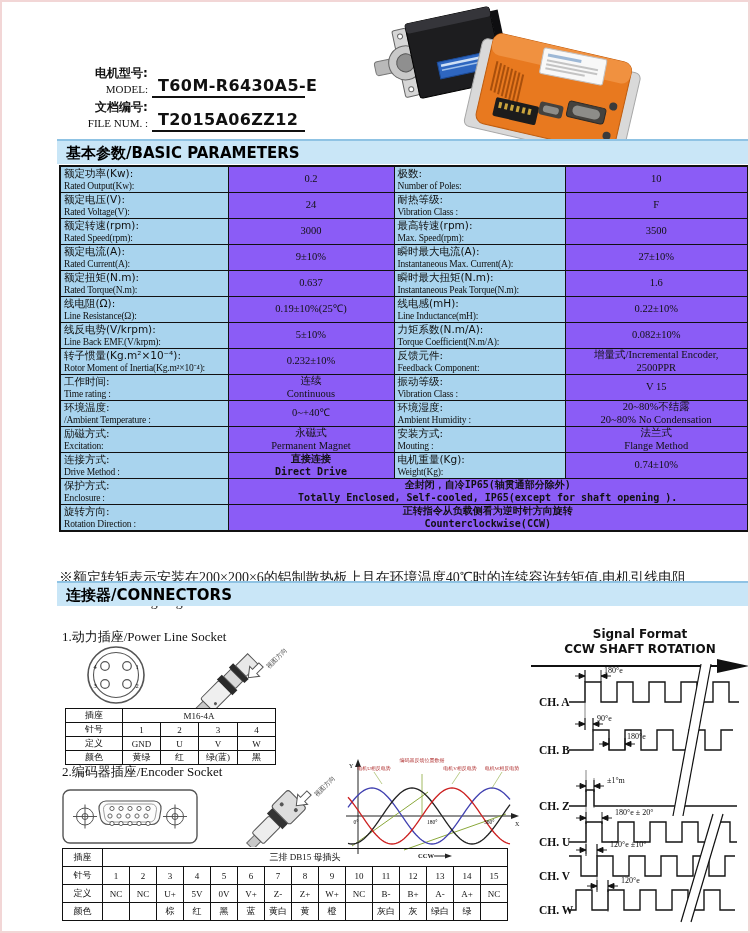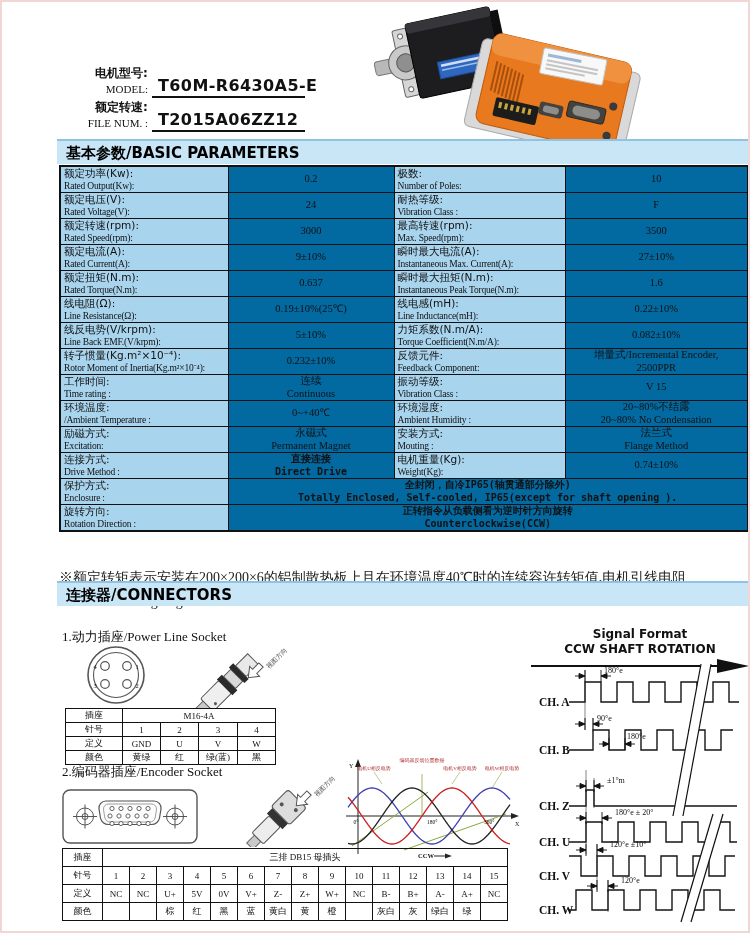--- a/index.html
+++ b/index.html
@@ -19,21 +19,21 @@
             border-top:2px solid #8fc3e4; font-family:"DejaVu Sans",sans-serif; font-weight:bold;
             font-size:15px; line-height:24px; padding-left:9px; box-sizing:border-box; color:#000; }
 
   
   #basic-table { position:absolute; left:57px; top:163px; border-collapse:collapse; table-layout:fixed; width:688px; }
   #basic-table td { border:1px solid #111; height:25px; padding:0 3px; vertical-align:middle; overflow:hidden; }
   #basic-table { border:2px solid #111; }
   .pcell { background:#a9d4ee; }
   .pcell .zh { font-family:"DejaVu Sans",sans-serif; font-size:10.5px; line-height:13px; white-space:nowrap; }
   .pcell .en { font-family:"Liberation Serif",serif; font-size:9.5px; line-height:12px; white-space:nowrap; letter-spacing:-0.2px; }
-  .vcell { text-align:center; font-family:"Liberation Serif",serif; font-size:10.5px; line-height:12.5px; background:#0369a1; }
+  .vcell { text-align:center; font-family:"Liberation Serif",serif; font-size:10.5px; line-height:12.5px; background:#8b5cf6; }
   .vcell.mono { font-family:"DejaVu Sans Mono",monospace; font-weight:bold; font-size:10px; }
 
   .note { position:absolute; left:57px; top:570px; width:689px; font-family:"Liberation Serif",serif;
           font-size:14px; line-height:12px; color:#222; }
 
   .subtitle { position:absolute; font-family:"Liberation Serif",serif; font-size:13px; color:#111; }
 
   
   .pin-table { position:absolute; border-collapse:collapse; table-layout:fixed;padding-left:13px; }
   .pin-table td { border:1px solid #111; text-align:center; padding:0; overflow:hidden; }
@@ -59,21 +59,21 @@
 </head>
 <body>
 
 <div id="app">
 
   <div class="abs hdr-zh" style="left:93px;top:63px;">电机型号:</div>
   <div class="abs hdr-en" style="left:88px;top:81px;width:58px;text-align:right;">MODEL:</div>
   <div class="abs hdr-val" style="left:156px;top:74px;">T60M-R6430A5-E</div>
   <div class="hdr-line" style="left:150px;top:94px;width:153px;"></div>
 
-  <div class="abs hdr-zh" style="left:93px;top:97px;">额定转速:</div>
+  <div class="abs hdr-zh" style="left:93px;top:97px;">文档编号:</div>
   <div class="abs hdr-en" style="left:82px;top:115px;width:64px;text-align:right;">FILE NUM. :</div>
   <div class="abs hdr-val" style="left:156px;top:108px;">T2015A06ZZ12</div>
   <div class="hdr-line" style="left:150px;top:128px;width:153px;"></div>
 
   <svg style="left:365px;top:2px;" width="290" height="140" viewBox="0 0 290 140">
     <g transform="translate(24,62) rotate(-12)">
       <rect x="-16" y="-7" width="26" height="14" rx="3" fill="#b9b9b9" stroke="#777"></rect>
       <rect x="8" y="-34" width="14" height="68" rx="2" fill="#d6d6d6" stroke="#666"></rect>
       <circle cx="15" cy="-27" r="2.5" fill="#fff" stroke="#666"></circle>
       <circle cx="15" cy="27" r="2.5" fill="#fff" stroke="#666"></circle>

